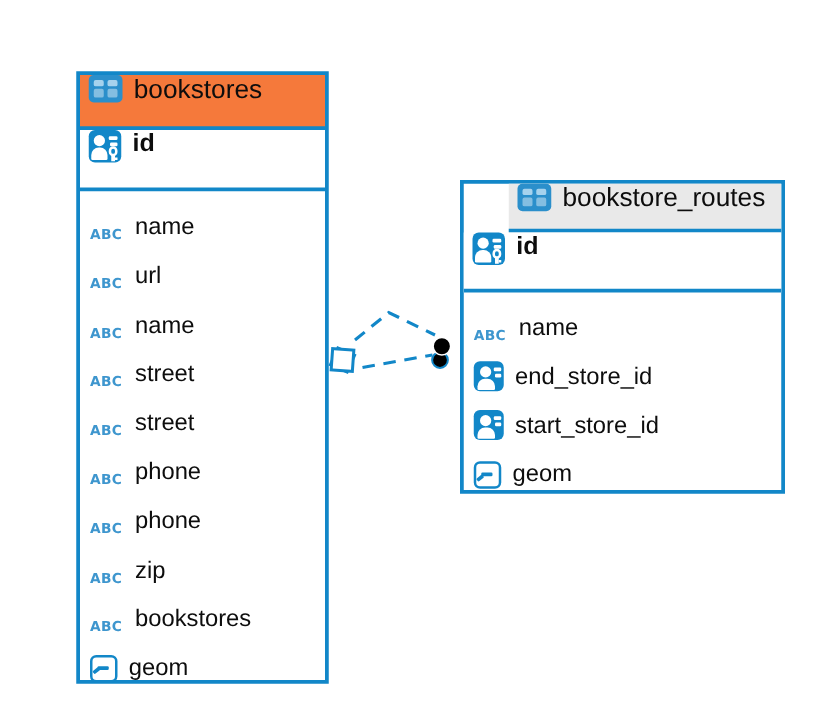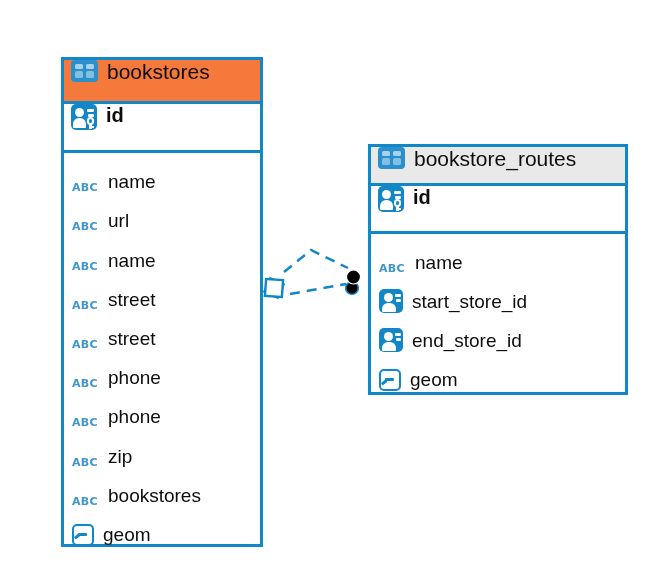--- a/index.html
+++ b/index.html
@@ -7,21 +7,21 @@
   .canvas { position:relative; width:654px; height:570px; background:#ffffff; overflow:hidden; }
 
   
   .entity { position:absolute; background:#ffffff; border:3.5px solid #1287C8; }
   .entity-1 { left:61px; top:57px; width:202px; height:490px; }
   .entity-2 { left:368px; top:144px; width:260px; height:251px; }
 
   .thead { display:flex; gap:9px; padding-left:7px;
            border-bottom:3px solid #1287C8; font-size:21px; color:#0d0d0d; }
   .entity-1 .thead { height:44px; background:#F5793B; }
-  .entity-2 .thead { height:39px; background:#E9E9E9; }
+  .entity-2 .thead { height:39px; background:#E9E9E9;margin-left:36px; }
 
   .pk-row { display:flex; gap:9px; padding-left:7px;
             height:49px; border-bottom:3px solid #1287C8;
             font-size:20px; font-weight:bold; color:#0d0d0d; background:#fff; }
   .entity-2 .pk-row { height:48px; }
 
   .tbody { padding-top:1px; }
   .row { display:flex; align-items:flex-end; gap:9px; padding-left:8px;
          font-size:19px; color:#0d0d0d; }
   .entity-1 .row { height:39.2px; }
@@ -163,30 +163,30 @@
         <span class="icon-abc">ABC</span>
         <span>name</span>
       </div>
       <div class="row">
         <span class="icon-ref">
             <i class="head"></i>
             <i class="torso"></i>
             <i class="ln1"></i>
             <i class="ln2"></i>
           </span>
-        <span>start_store_id</span>
+        <span>end_store_id</span>
       </div>
       <div class="row">
         <span class="icon-ref">
             <i class="head"></i>
             <i class="torso"></i>
             <i class="ln1"></i>
             <i class="ln2"></i>
           </span>
-        <span>end_store_id</span>
+        <span>start_store_id</span>
       </div>
       <div class="row">
         <span class="icon-geom">
             <span class="dash"></span>
             <span class="tail"></span>
           </span>
         <span>geom</span>
       </div>
     </div>
   </div>

